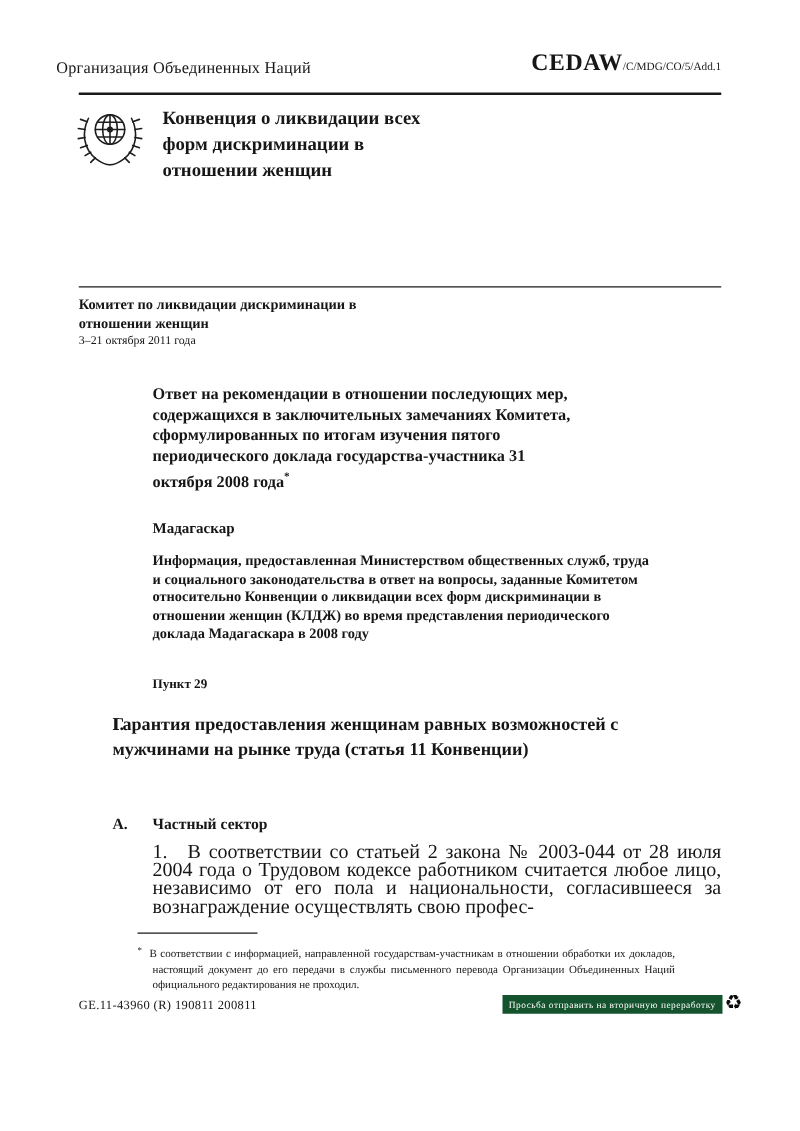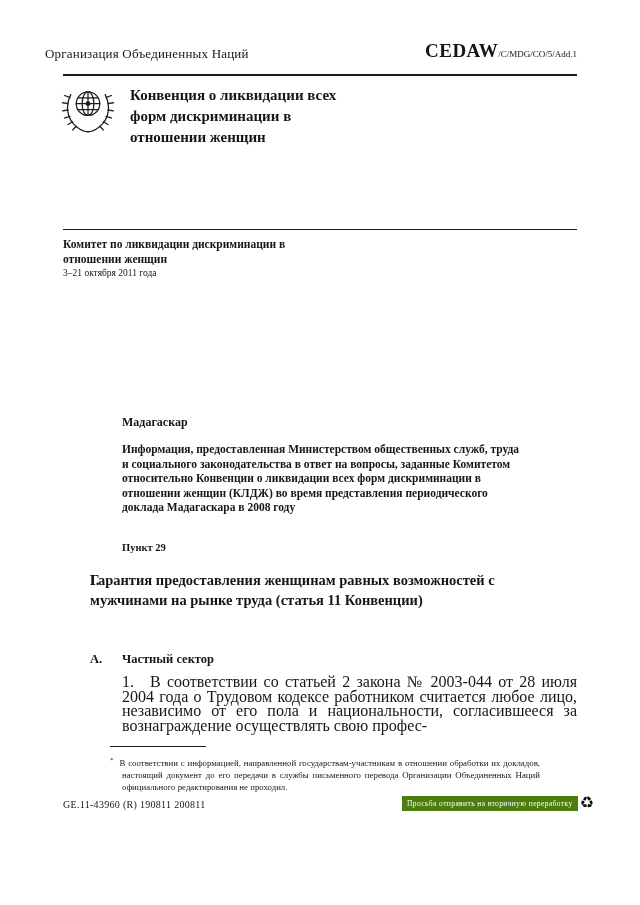--- a/index.html
+++ b/index.html
@@ -45,21 +45,21 @@
   .pnum{margin-right:16px;}
   
   .fn-rule{position:absolute;left:110px;top:746px;width:96px;border-top:1px solid #1a1a1a;}
   .footnote{position:absolute;left:110px;top:754px;width:418px;
     font-size:8.8px;line-height:12.2px;text-align:justify;
     padding-left:12px;text-indent:-12px;}
   .fn-mark{vertical-align:super;font-size:7px;margin-right:6px;}
   
   .ge-ref{position:absolute;left:63px;top:799px;font-size:10px;letter-spacing:.3px;}
   .recycle{position:absolute;right:46px;top:795px;display:flex;align-items:center;}
-  .recycle-badge{background:#4d7c0f;color:#fff;font-size:7.5px;letter-spacing:.4px;
+  .recycle-badge{background:#14532d;color:#fff;font-size:7.5px;letter-spacing:.4px;
     padding:3px 5px;white-space:nowrap;}
   .recycle-icon{font-size:16px;line-height:1;margin-left:2px;color:#0a0a0a;}
 </style>
 </head>
 <body>
 
 <div class="page">
 
   <div class="hdr-left">Организация Объединенных Наций</div>
   <div class="hdr-right">
@@ -85,20 +85,23 @@
   </span>
 
   <div class="m-title">Конвенция о ликвидации всех форм дискриминации в отношении женщин</div>
   <div class="rule2"></div>
 
   <div class="committee">
     <div class="c-name">Комитет по ликвидации дискриминации в отношении женщин</div>
     <div class="c-dates">3–21 октября 2011 года</div>
   </div>
 
+  <div class="doc-title">
+    <span>Ответ на рекомендации в отношении последующих мер, содержащихся в заключительных замечаниях Комитета, сформулированных по итогам изучения пятого периодического доклада государства-участника 31 октября 2008 года</span><sup>*</sup>
+  </div>
 
   <div class="country">Мадагаскар</div>
 
   <div class="info-para">Информация, предоставленная Министерством общественных служб, труда и социального законодательства в ответ на вопросы, заданные Комитетом относительно Конвенции о ликвидации всех форм дискриминации в отношении женщин (КЛДЖ) во время представления периодического доклада Мадагаскара в 2008 году</div>
 
   <div class="item">Пункт 29</div>
 
   <div class="h1">
     <span class="hnum">I.</span>
     <span class="htxt">Гарантия предоставления женщинам равных возможностей с мужчинами на рынке труда (статья 11 Конвенции)</span>

